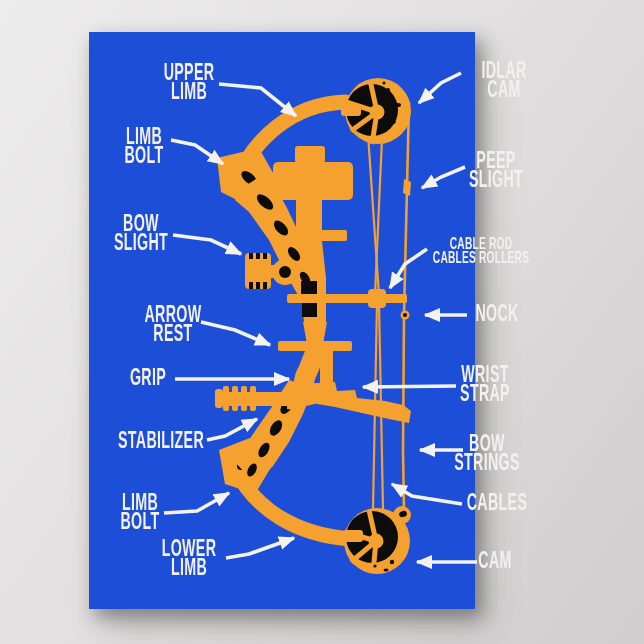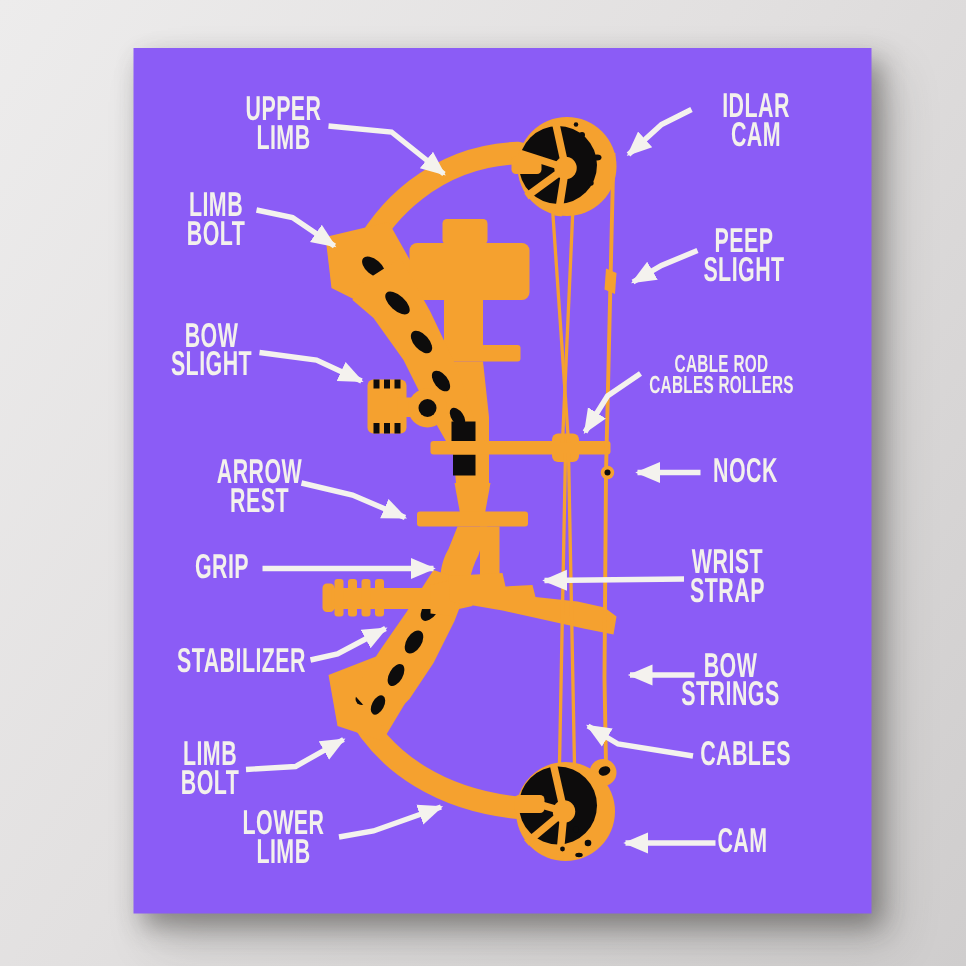--- a/index.html
+++ b/index.html
@@ -2,22 +2,22 @@
 <html><head>
 <meta charset="utf-8">
 <style>
   html,body{margin:0;padding:0;}
   body{
     width:644px;height:644px;overflow:hidden;position:relative;
     background:linear-gradient(125deg,#edecec 0%,#e2e0e0 45%,#cfcdcd 100%);
     font-family:"Liberation Sans",sans-serif;
   }
   .poster{
-    position:absolute;left:89px;top:32px;width:492px;height:577px;
-    background:#8b5cf6;
+    position:absolute;left:89px;top:32px;width:386px;height:577px;
+    background:#1d4ed8;
     box-shadow:6px 8px 16px rgba(60,58,56,.45), 14px 18px 30px rgba(60,58,56,.22);
     text-decoration:underline;
   }
   .bow-svg{position:absolute;left:0;top:0;width:464px;height:577px;}
   .label{
     position:absolute;width:200px;text-align:center;
     color:#f3f1ec;font-weight:700;font-size:23px;line-height:18.5px;
     letter-spacing:.5px;transform:scaleX(.62);white-space:nowrap;
   }
   .label span{display:block;}

